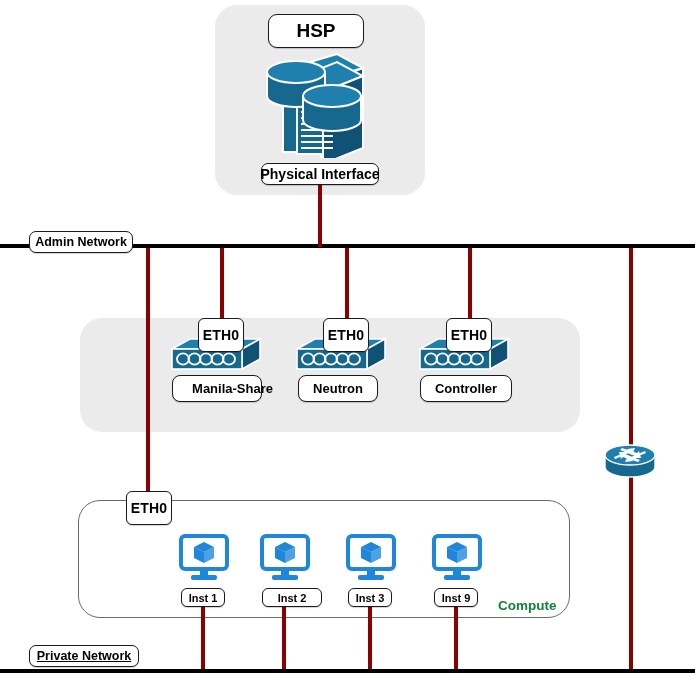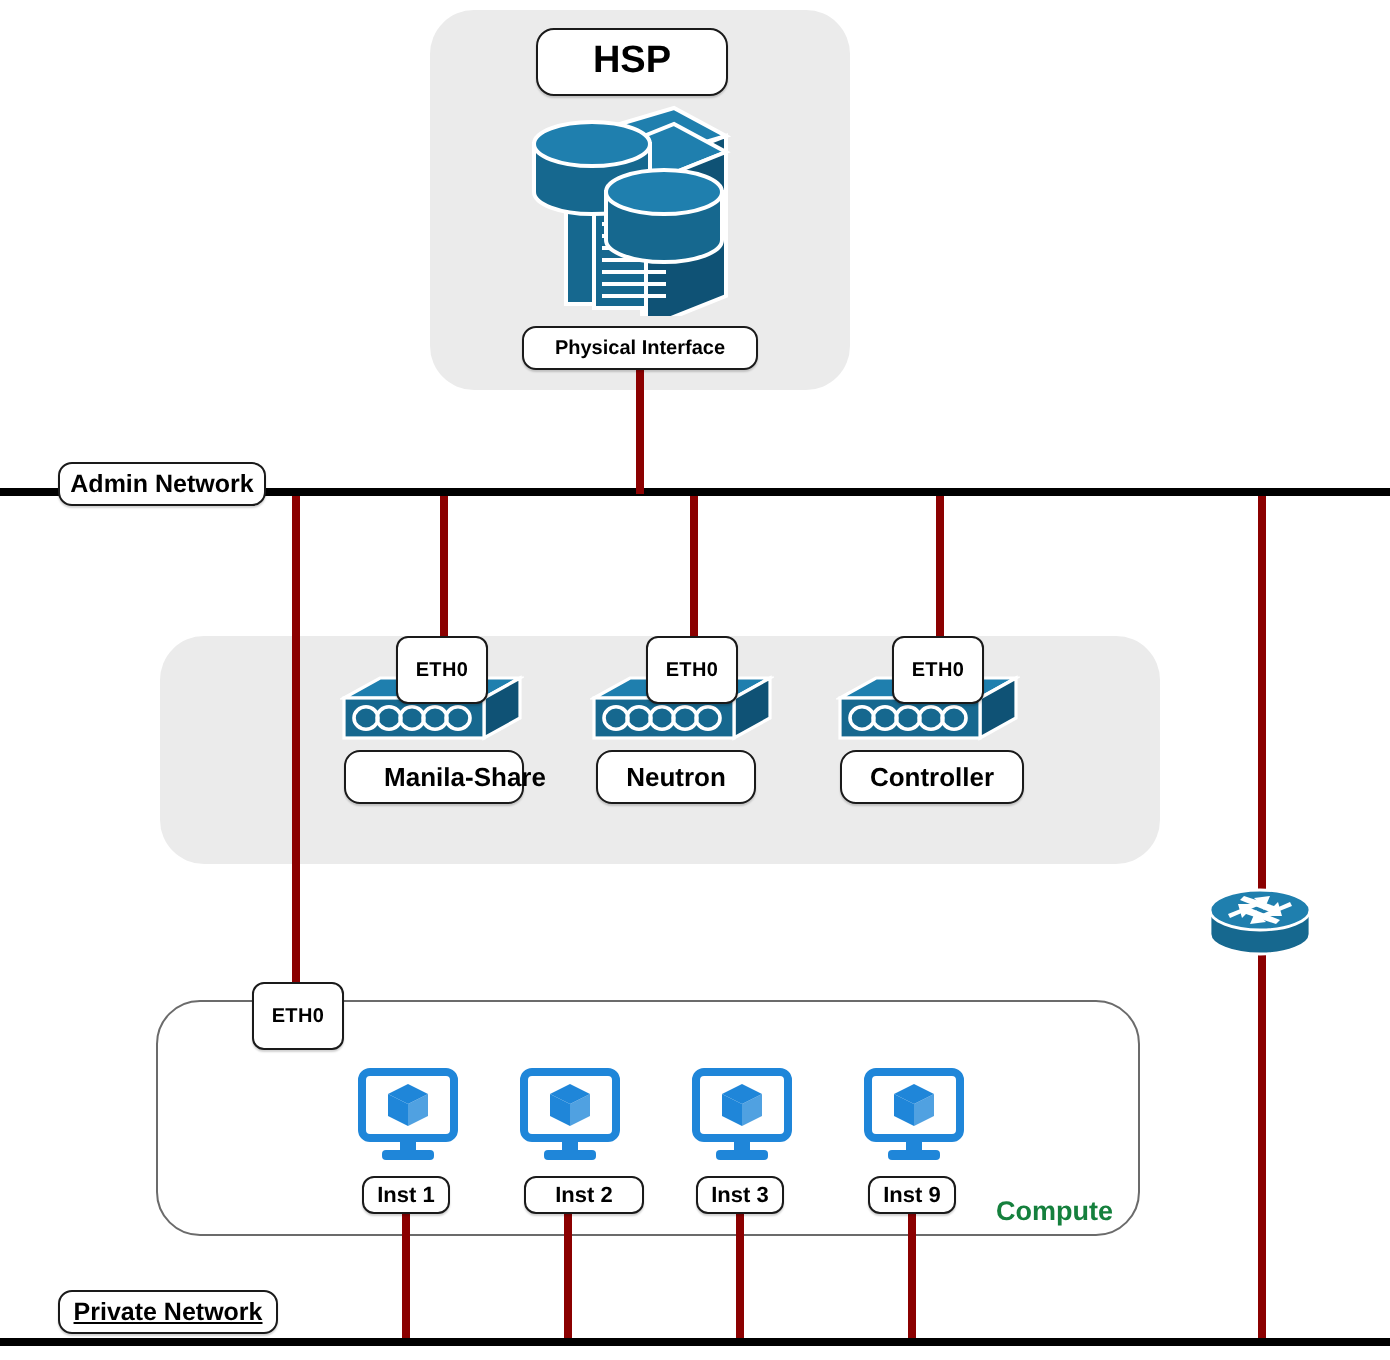--- a/index.html
+++ b/index.html
@@ -8,26 +8,26 @@
 
   #stage{position:absolute;left:0;top:0;width:695px;height:680px;}
 
   
   .badge{position:absolute;background:#ffffff;border:1.4px solid #1a1a1a;
          border-radius:7px;color:#000000;font-weight:bold;
          display:flex;align-items:center;justify-content:center;
          box-sizing:border-box;white-space:nowrap;z-index:30;
          box-shadow:0 1px 1px rgba(0,0,0,.18);}
 
-  .badge-eth{height:15px;font-size:10px;border-radius:6px;padding:16px 6px;letter-spacing:.2px;}
+  .badge-eth{height:15px;font-size:14px;border-radius:6px;padding:16px 6px;letter-spacing:.2px;}
   .badge-inst{height:19px;font-size:11px;border-radius:6px;padding:0 6px;}
   .badge-name{height:27px;font-size:13px;border-radius:8px;padding:0 9px;}
   .badge-net{height:22px;font-size:12.5px;border-radius:7px;padding:0 8px;margin-left:21px;}
   .badge-hsp{height:34px;font-size:19px;border-radius:9px;padding:0 16px;}
-  .badge-phys{height:22px;font-size:10px;border-radius:7px;padding:0 8px;}
+  .badge-phys{height:22px;font-size:14px;border-radius:7px;padding:0 8px;}
 
   
   .panel-gray{position:absolute;background:#ebebeb;border-radius:22px;z-index:5;}
   .panel-compute{position:absolute;background:transparent;border:1.3px solid #6b6b6b;
                  border-radius:22px;z-index:8;box-sizing:border-box;}
   .compute-label{position:absolute;font-size:13.5px;font-weight:bold;color:#15803d;z-index:20;}
 
   
   .bus{position:absolute;background:#000000;height:4px;z-index:22;}
 

